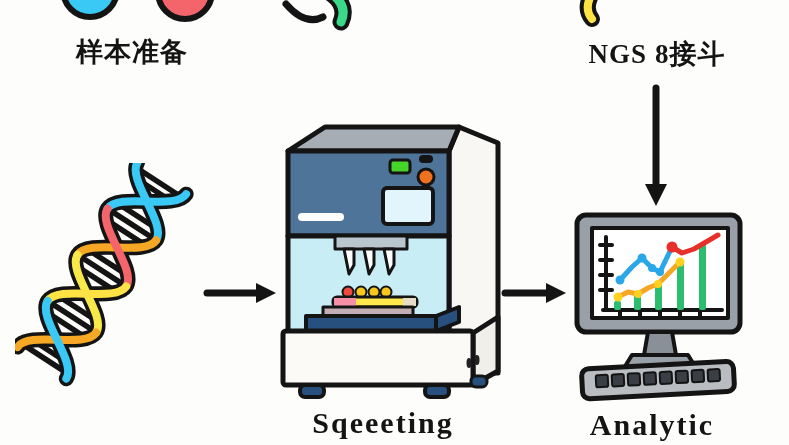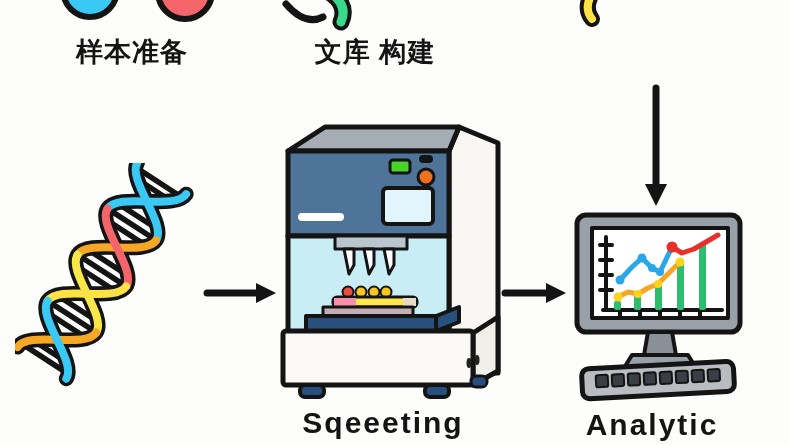--- a/index.html
+++ b/index.html
@@ -1,32 +1,32 @@
 <!DOCTYPE html>
 <html><head>
 <meta charset="utf-8">
 <style>
   html,body{margin:0;padding:0;background:#ffffff;}
   .canvas{
     position:relative;width:789px;height:445px;overflow:hidden;
-    background:#fdfdfb;font-family:Liberation Sans, sans-serif;color:#141414;
+    background:#fdfdfb;font-family:Liberation Serif, serif;color:#141414;
   }
   .lbl{position:absolute;text-align:center;font-weight:700;letter-spacing:1px;white-space:nowrap;}
   .top-lbl{font-size:27px;}
   .cap-lbl{font-size:30px;letter-spacing:2px;}
   svg{position:absolute;display:block;}
   .icon-layer{left:0;top:0;}
 </style>
 </head>
 <body>
 
 <div class="canvas">
 
   <div class="lbl top-lbl" style="left:32px;top:34px;width:200px;">样本准备</div>
-  <div class="lbl top-lbl" style="left:275px;top:34px;width:200px;">文库 构建</div>
+  <div class="lbl top-lbl" style="left:557px;top:36px;width:200px;">NGS 8接斗</div>
 
   <svg class="icon-layer" width="789" height="445" viewBox="0 0 789 445">
 
     <g>
       <circle cx="90" cy="-10" r="27" fill="#3ac8f5" stroke="#141414" stroke-width="6"></circle>
       <circle cx="185" cy="-8" r="27" fill="#f3656b" stroke="#141414" stroke-width="6"></circle>
     </g>
 
     <g>
       <path d="M286,4 Q305,26 323,17" fill="none" stroke="#141414" stroke-width="7" stroke-linecap="round"></path>

